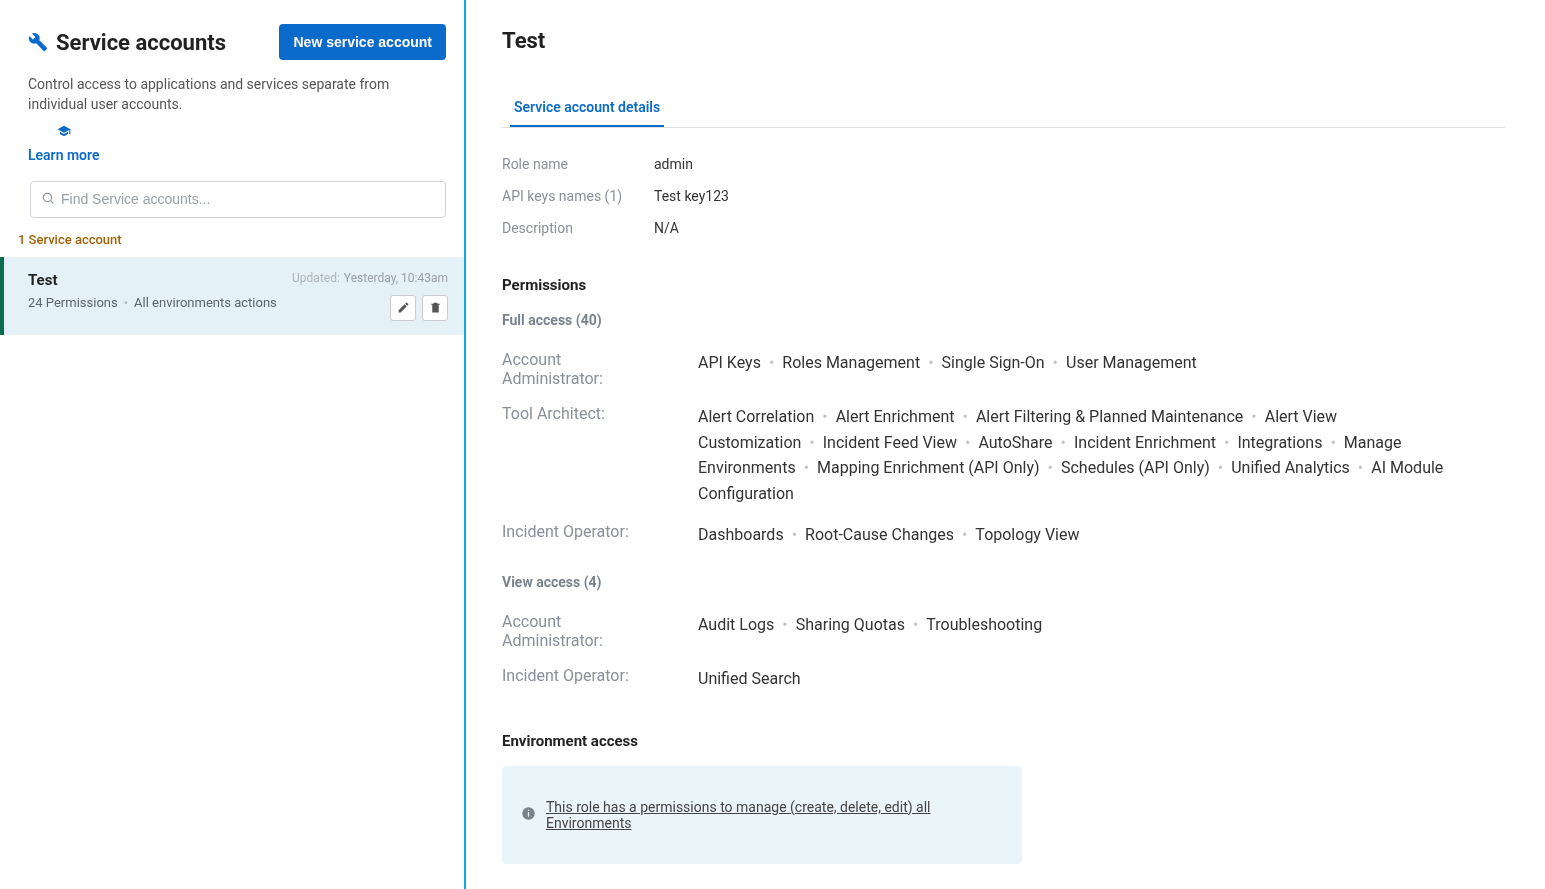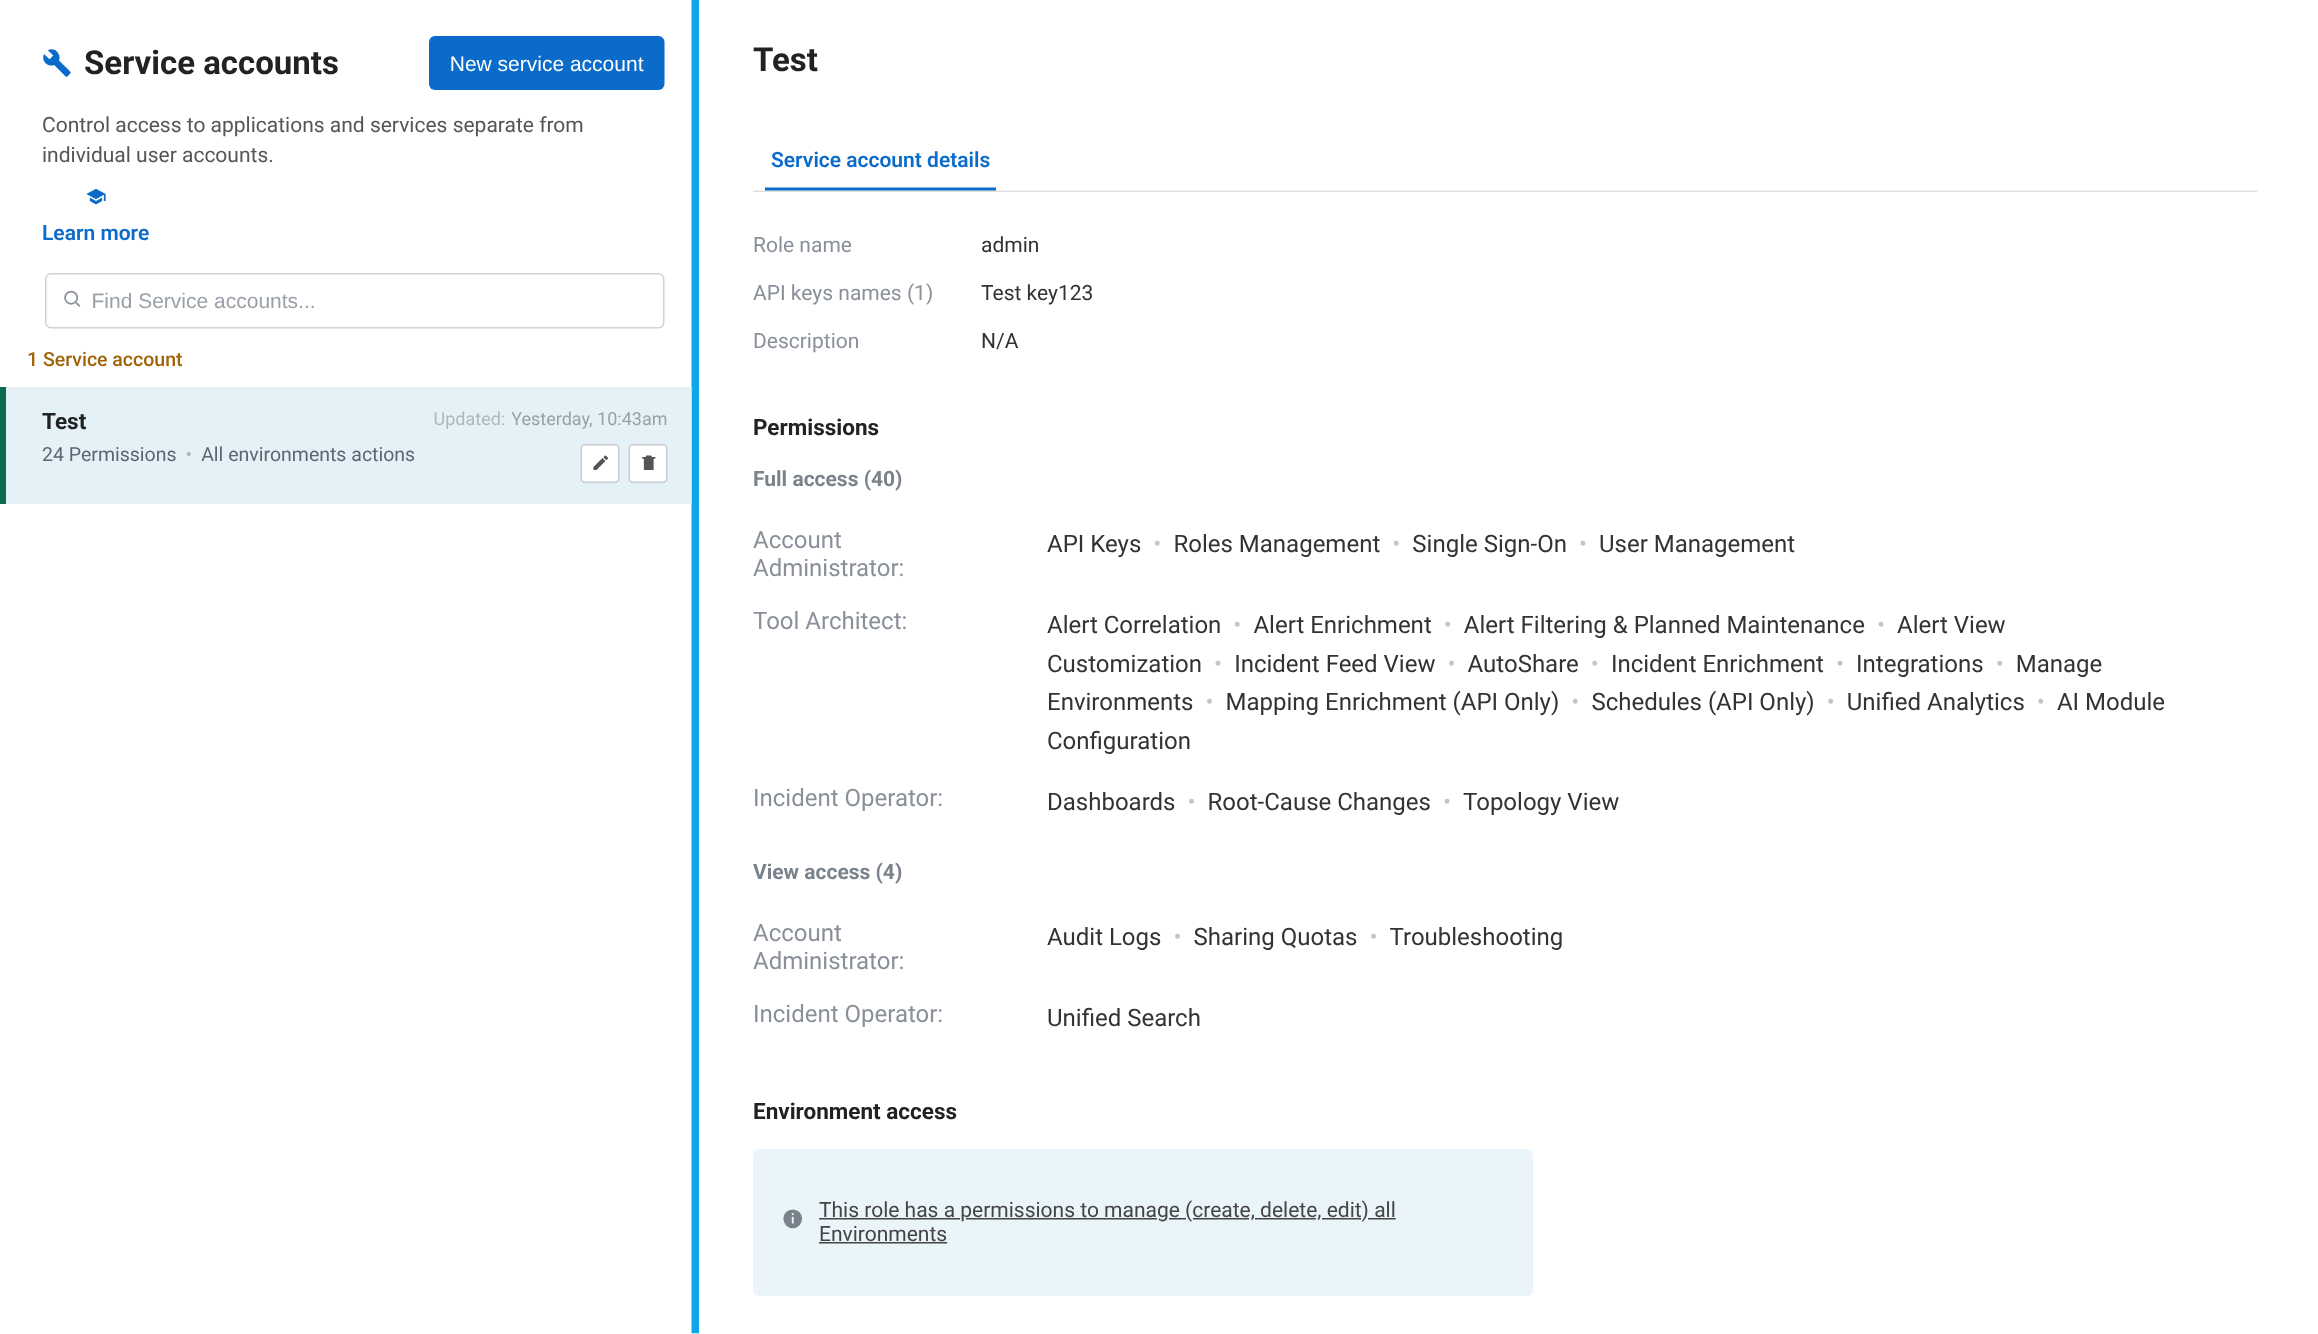--- a/index.html
+++ b/index.html
@@ -7,21 +7,21 @@
   font-family: -apple-system, BlinkMacSystemFont, "Segoe UI", Roboto, Helvetica, Arial, sans-serif;
   color: #222;
   background: #fff;
   width: 1545px;
   height: 889px;
   overflow: hidden;
 }
 .app { display: flex; height: 100%; }
 .sidebar {
   width: 466px;
-  border-right: 5px solid #0ea5e9;
+  border-right: 2px solid #0ea5e9;
   display: flex;
   flex-direction: column;
 }
 .sidebar-header {
   padding: 24px 18px 8px 28px;
 }
 .title-row {
   display: flex;
   align-items: center;
   justify-content: space-between;
@@ -30,21 +30,21 @@
 .title-left { display: flex; align-items: center; gap: 8px; }
 .wrench-icon { color: #0b6bcb; display: inline-flex; }
 .page-title { font-size: 22px; font-weight: 700; color: #222; }
 .btn-primary {
   background: #0b6bcb;
   color: #fff;
   border: none;
   padding: 10px 14px;
   border-radius: 4px;
   font-size: 14px;
-  font-weight: 400;
+  font-weight: 700;
   cursor: pointer;
 }
 .subtitle { color: #555; font-size: 14px; line-height: 1.45; margin-bottom: 8px; }
 .learn-more {
   display: inline-flex;
   align-items: center;
   gap: 6px;
   color: #0b6bcb;
   font-size: 14px;
   font-weight: 600;

